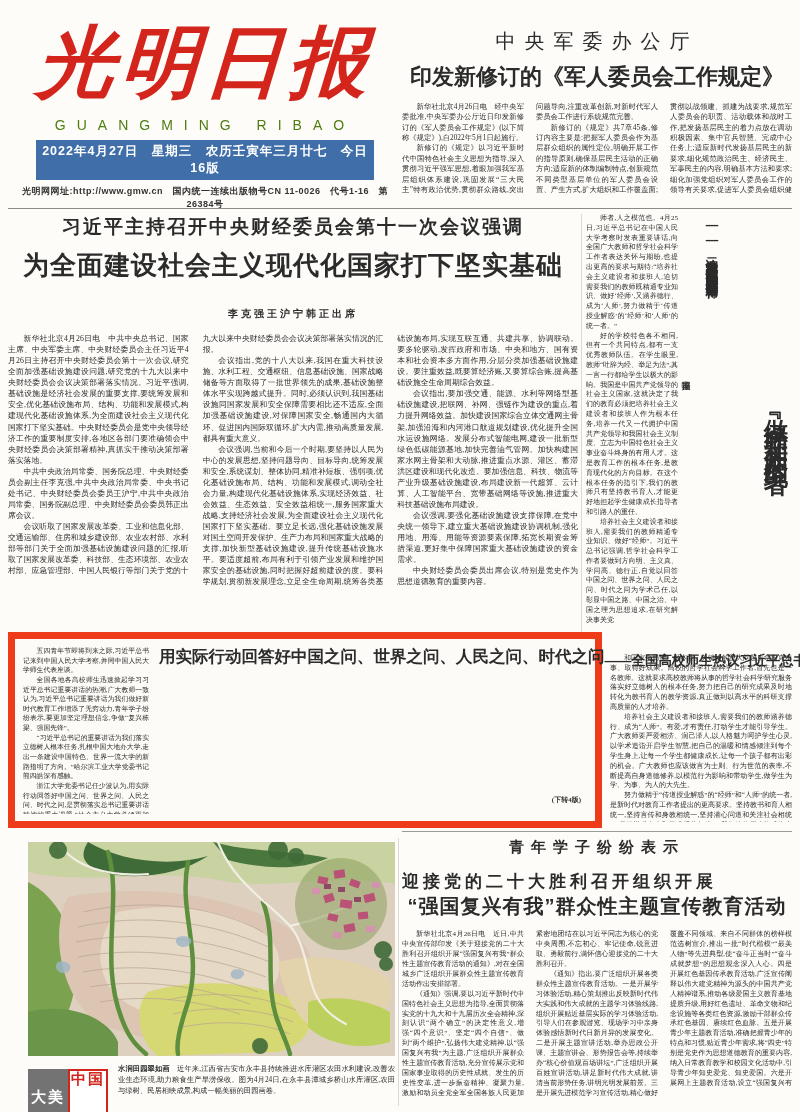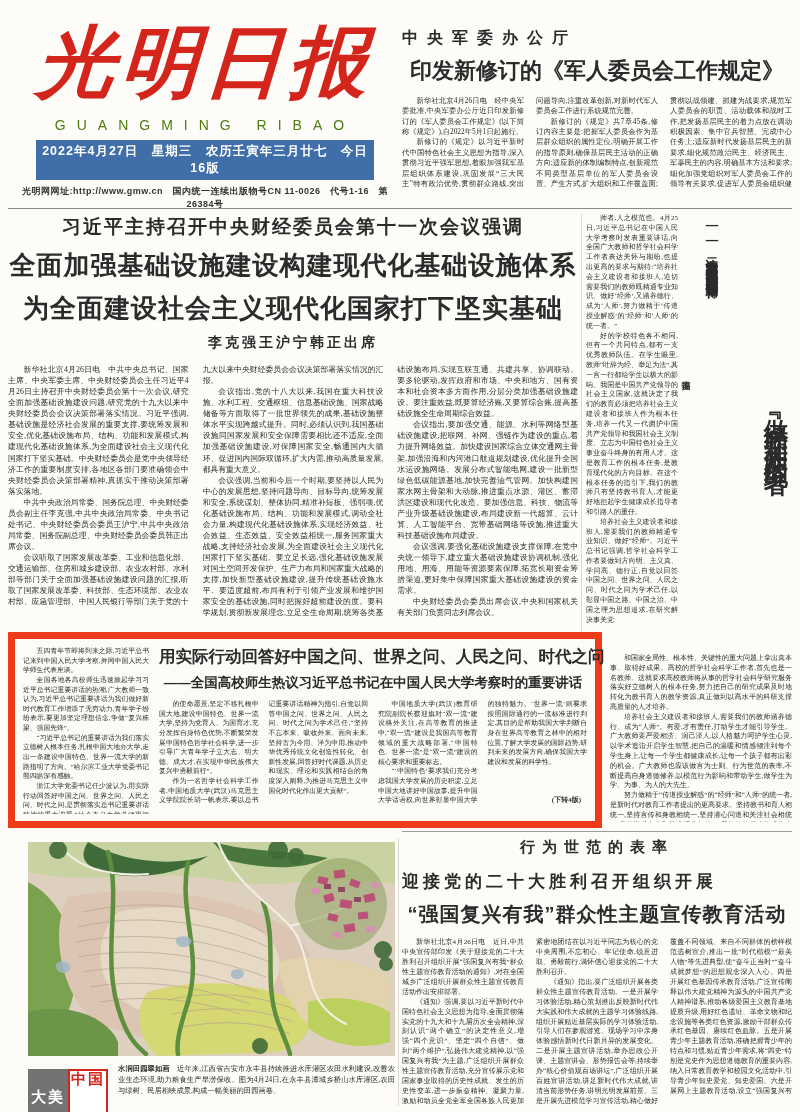--- a/index.html
+++ b/index.html
@@ -12,34 +12,34 @@
   
   #masthead{position:absolute;left:14px;top:10px;width:382px;height:196px;text-align:center;}
   #masthead-title{font-size:78px;line-height:1.35;font-weight:bold;font-style:italic;color:#d3251c;
                   letter-spacing:6px;transform:skewX(-3deg);white-space:nowrap;}
   #masthead-pinyin{font-size:14px;letter-spacing:11px;color:#4d7c0f;margin-top:2px;}
   #date-bar{width:338px;margin:7px auto 0;background:#3f6ea9;color:#fff;font-size:12.5px;
             font-weight:bold;padding:3px 0;letter-spacing:1px;}
   #pub-line{font-size:9px;font-weight:bold;color:#333;margin-top:5px;letter-spacing:.5px;}
 
   #article-military{position:absolute;left:402px;top:28px;width:390px;height:178px;}
-  #article-military .kicker{font-size:16px;font-weight:bold;letter-spacing:9px;}
+  #article-military .kicker{font-size:20px;font-weight:normal;letter-spacing:9px;text-align:center;}
   #article-military .headline{font-size:22px;font-weight:bold;text-align:center;margin-top:7px;white-space:nowrap;}
   #article-military .cols{margin-top:10px;height:96px;column-count:3;column-gap:12px;
                           font-size:7.3px;line-height:1.42;overflow:hidden;}
 
   .hr{position:absolute;background:#8a8a88;height:1px;}
   .vr{position:absolute;background:#dcd9d3;width:1px;}
 
   
   #main-article{position:absolute;left:8px;top:214px;width:570px;height:416px;}
   #main-article .kicker{font-size:19px;font-weight:bold;text-align:center;letter-spacing:2px;}
   #main-article .h1{font-size:26px;font-weight:bold;text-align:center;letter-spacing:1px;
                     margin-top:8px;white-space:nowrap;}
-  #main-article .byline{font-size:14px;font-weight:bold;text-align:center;margin-top:8px;letter-spacing:3px;}
+  #main-article .byline{font-size:10px;font-weight:bold;text-align:center;margin-top:24px;letter-spacing:3px;}
   #main-article .cols{margin-top:12px;height:272px;column-count:3;column-gap:14px;
                       font-size:7.8px;line-height:1.42;overflow:hidden;}
 
   
   #commentary{position:absolute;left:586px;top:214px;width:206px;height:612px;}
   #commentary .top{display:flex;height:428px;}
   #commentary .body-top{width:92px;font-size:7px;line-height:1.4;overflow:hidden;}
   #commentary .mid{position:relative;width:42px;}
   .vert{writing-mode:vertical-rl;text-orientation:upright;}
   #commentary .subtitle{position:absolute;right:0;top:4px;height:420px;font-size:12.5px;
@@ -48,21 +48,21 @@
   #commentary .title{width:72px;height:428px;font-size:24px;font-weight:bold;letter-spacing:4px;
                      margin-left:0;display:flex;justify-content:center;}
   #commentary .body-bottom{position:absolute;left:24px;top:440px;width:182px;height:168px;
                            font-size:7px;line-height:1.4;overflow:hidden;}
 
   
   #highlight-box{position:absolute;left:8px;top:632px;width:594px;height:196px;box-sizing:border-box;
                  border:7px solid #ee3c1b;background:#fcfbf7;}
   #highlight-box .inner{display:flex;height:100%;box-sizing:border-box;padding:7px 8px;gap:10px;}
   #highlight-box .col1{width:126px;font-size:6.8px;line-height:1.42;overflow:hidden;}
-  #highlight-box .right{flex:1;display:flex;flex-direction:column;min-width:0;}
+  #highlight-box .right{flex:1;display:flex;flex-direction:row;min-width:0;}
   #highlight-box .headline{font-size:16.5px;font-weight:bold;text-align:center;white-space:nowrap;}
   #highlight-box .subhead{font-size:13.5px;font-weight:bold;text-align:center;margin-top:6px;white-space:nowrap;}
   #highlight-box .cols{flex:1;margin-top:7px;column-count:4;column-gap:10px;
                        font-size:6.8px;line-height:1.42;overflow:hidden;}
   #highlight-box .cont{position:absolute;right:14px;bottom:16px;font-size:7px;font-weight:bold;background:#fcfbf7;}
 
   
   #photo-block{position:absolute;left:28px;top:842px;width:367px;height:214px;}
   #photo-block svg{display:block;}
   #caption-row{position:absolute;left:28px;top:1064px;width:367px;display:flex;gap:10px;}
@@ -70,21 +70,21 @@
   #badge .p1{background:#737373;color:#fff;padding:20px 3px;letter-spacing:2px;}
   #badge .p2{background:#fff;color:#d3251c;border:2px solid #d3251c;padding:0 1px;letter-spacing:2px;}
   #caption{flex:1;font-size:7.3px;line-height:1.5;}
   #caption .cap-title{font-weight:bold;}
   #caption .credit{text-align:right;font-weight:bold;margin-top:16px;}
 
   
   #article-cpd{position:absolute;left:402px;top:838px;width:390px;height:268px;}
   #article-cpd .kicker{font-size:15px;font-weight:bold;text-align:center;letter-spacing:7px;}
   #article-cpd .h1{font-size:17px;font-weight:bold;text-align:left;letter-spacing:4px;margin-top:13px;white-space:nowrap;}
-  #article-cpd .h2{font-size:20px;font-weight:bold;text-align:center;letter-spacing:1px;margin-top:8px;white-space:nowrap;}
+  #article-cpd .h2{font-size:20px;font-weight:bold;text-align:center;letter-spacing:1px;margin-top:0;white-space:nowrap;}
   #article-cpd .cols{margin-top:10px;height:172px;column-count:3;column-gap:12px;
                      font-size:7px;line-height:1.42;overflow:hidden;}
 </style>
 </head>
 <body>
 
 <div id="page">
 
   <div id="masthead">
     <div id="masthead-title">光明日报</div>
@@ -101,32 +101,31 @@
         <p class="jt">新修订的《规定》以习近平新时代中国特色社会主义思想为指导,深入贯彻习近平强军思想,着眼加强我军基层组织体系建设,巩固发展“三大民主”特有政治优势,贯彻群众路线,突出问题导向,注重改革创新,对新时代军人委员会工作进行系统规范完善。</p>
         <p class="jt">新修订的《规定》共7章45条,修订内容主要是:把握军人委员会作为基层群众组织的属性定位,明确开展工作的指导原则,确保基层民主活动的正确方向;适应新的体制编制特点,创新规范不同类型基层单位的军人委员会设置、产生方式,扩大组织和工作覆盖面;贯彻以战领建、抓建为战要求,规范军人委员会的职责、活动载体和战时工作,把发扬基层民主的着力点放在调动积极因素、集中官兵智慧、完成中心任务上;适应新时代发扬基层民主的新要求,细化规范政治民主、经济民主、军事民主的内容,明确基本方法和要求;细化加强党组织对军人委员会工作的领导有关要求,促进军人委员会组织健全、制度落实、活动经常、作用明显。</p>
       </div>
   </div>
 
   <div class="hr" style="left:8px;top:208px;width:784px;"></div>
   <div class="vr" style="left:581px;top:214px;height:612px;"></div>
 
   <div id="main-article">
     <div class="kicker sans">习近平主持召开中央财经委员会第十一次会议强调</div>
-    <div class="h1 sans">全面加强基础设施建设构建现代化基础设施体系</div>
     <div class="h1 sans">为全面建设社会主义现代化国家打下坚实基础</div>
     <div class="byline">李克强王沪宁韩正出席</div>
     <div class="cols jt">
         <p class="jt">新华社北京4月26日电　中共中央总书记、国家主席、中央军委主席、中央财经委员会主任习近平4月26日主持召开中央财经委员会第十一次会议,研究全面加强基础设施建设问题,研究党的十九大以来中央财经委员会会议决策部署落实情况。习近平强调,基础设施是经济社会发展的重要支撑,要统筹发展和安全,优化基础设施布局、结构、功能和发展模式,构建现代化基础设施体系,为全面建设社会主义现代化国家打下坚实基础。中央财经委员会是党中央领导经济工作的重要制度安排,各地区各部门要准确领会中央财经委员会决策部署精神,真抓实干推动决策部署落实落地。</p>
         <p class="jt">中共中央政治局常委、国务院总理、中央财经委员会副主任李克强,中共中央政治局常委、中央书记处书记、中央财经委员会委员王沪宁,中共中央政治局常委、国务院副总理、中央财经委员会委员韩正出席会议。</p>
         <p class="jt">会议听取了国家发展改革委、工业和信息化部、交通运输部、住房和城乡建设部、农业农村部、水利部等部门关于全面加强基础设施建设问题的汇报,听取了国家发展改革委、科技部、生态环境部、农业农村部、应急管理部、中国人民银行等部门关于党的十九大以来中央财经委员会会议决策部署落实情况的汇报。</p>
         <p class="jt">会议指出,党的十八大以来,我国在重大科技设施、水利工程、交通枢纽、信息基础设施、国家战略储备等方面取得了一批世界领先的成果,基础设施整体水平实现跨越式提升。同时,必须认识到,我国基础设施同国家发展和安全保障需要相比还不适应,全面加强基础设施建设,对保障国家安全,畅通国内大循环、促进国内国际双循环,扩大内需,推动高质量发展,都具有重大意义。</p>
         <p class="jt">会议强调,当前和今后一个时期,要坚持以人民为中心的发展思想,坚持问题导向、目标导向,统筹发展和安全,系统谋划、整体协同,精准补短板、强弱项,优化基础设施布局、结构、功能和发展模式,调动全社会力量,构建现代化基础设施体系,实现经济效益、社会效益、生态效益、安全效益相统一,服务国家重大战略,支持经济社会发展,为全面建设社会主义现代化国家打下坚实基础。要立足长远,强化基础设施发展对国土空间开发保护、生产力布局和国家重大战略的支撑,加快新型基础设施建设,提升传统基础设施水平。要适度超前,布局有利于引领产业发展和维护国家安全的基础设施,同时把握好超前建设的度。要科学规划,贯彻新发展理念,立足全生命周期,统筹各类基础设施布局,实现互联互通、共建共享、协调联动。要多轮驱动,发挥政府和市场、中央和地方、国有资本和社会资本多方面作用,分层分类加强基础设施建设。要注重效益,既要算经济账,又要算综合账,提高基础设施全生命周期综合效益。</p>
         <p class="jt">会议指出,要加强交通、能源、水利等网络型基础设施建设,把联网、补网、强链作为建设的重点,着力提升网络效益。加快建设国家综合立体交通网主骨架,加强沿海和内河港口航道规划建设,优化提升全国水运设施网络。发展分布式智能电网,建设一批新型绿色低碳能源基地,加快完善油气管网。加快构建国家水网主骨架和大动脉,推进重点水源、灌区、蓄滞洪区建设和现代化改造。要加强信息、科技、物流等产业升级基础设施建设,布局建设新一代超算、云计算、人工智能平台、宽带基础网络等设施,推进重大科技基础设施布局建设。</p>
         <p class="jt">会议强调,要强化基础设施建设支撑保障,在党中央统一领导下,建立重大基础设施建设协调机制,强化用地、用海、用能等资源要素保障,拓宽长期资金筹措渠道,更好集中保障国家重大基础设施建设的资金需求。</p>
-        <p class="jt">中央财经委员会委员出席会议,中央和国家机关有关部门负责同志列席会议。</p>
+        <p class="jt">中央财经委员会委员出席会议,特别是党史作为思想道德教育的重要内容。</p>
       </div>
   </div>
 
   <div id="commentary">
     <div class="top">
       <div class="body-top jt">
           <p class="jt">师者,人之模范也。4月25日,习近平总书记在中国人民大学考察时发表重要讲话,向全国广大教师和哲学社会科学工作者表达关怀与期盼,也提出更高的要求与期待:“培养社会主义建设者和接班人,迫切需要我们的教师既精通专业知识、做好‘经师’,又涵养德行、成为‘人师’,努力做精于‘传道授业解惑’的‘经师’和‘人师’的统一者。”</p>
           <p class="jt">好的学校特色各不相同,但有一个共同特点,都有一支优秀教师队伍。在学生眼里,教师“吐辞为经、举足为法”,其一言一行都给学生以极大的影响。我国是中国共产党领导的社会主义国家,这就决定了我们的教育必须把培养社会主义建设者和接班人作为根本任务,培养一代又一代拥护中国共产党领导和我国社会主义制度、立志为中国特色社会主义事业奋斗终身的有用人才。这是教育工作的根本任务,是教育现代化的方向目标。在这个根本任务的指引下,我们的教师只有坚持教书育人,才能更好地担起学生健康成长指导者和引路人的重任。</p>
           <p class="jt">培养社会主义建设者和接班人,需要我们的教师精通专业知识、做好“经师”。习近平总书记强调,哲学社会科学工作者要做到方向明、主义真、学问高、德行正,自觉以回答中国之问、世界之问、人民之问、时代之问为学术己任,以彰显中国之路、中国之治、中国之理为思想追求,在研究解决事关党</p>
         </div>
@@ -250,21 +249,21 @@
     <div id="caption" class="jt">
       <span class="cap-title">水润田园翠如画　</span><span>近年来,江西省吉安市永丰县持续推进水库灌区农田水利建设,改善农业生态环境,助力粮食生产旱涝保收。图为4月24日,在永丰县潭城乡桥山水库灌区,农田与绿树、民居相映成景,构成一幅美丽的田园画卷。</span>
       <div class="credit">刘浩军摄/光明图片</div>
     </div>
   </div>
 
   <div class="hr" style="left:402px;top:831px;width:390px;background:#9a9a98;"></div>
   <div class="vr" style="left:398px;top:838px;height:268px;"></div>
 
   <div id="article-cpd">
-    <div class="kicker sans">行为世范的表率</div>
+    <div class="kicker sans">青年学子纷纷表示</div>
     <div class="h1 sans">迎接党的二十大胜利召开组织开展</div>
     <div class="h2 sans">“强国复兴有我”群众性主题宣传教育活动</div>
     <div class="cols jt">
         <p class="jt">新华社北京4月26日电　近日,中共中央宣传部印发《关于迎接党的二十大胜利召开组织开展“强国复兴有我”群众性主题宣传教育活动的通知》,对在全国城乡广泛组织开展群众性主题宣传教育活动作出安排部署。</p>
         <p class="jt">《通知》强调,要以习近平新时代中国特色社会主义思想为指导,全面贯彻落实党的十九大和十九届历次全会精神,深刻认识“两个确立”的决定性意义,增强“四个意识”、坚定“四个自信”、做到“两个维护”,弘扬伟大建党精神,以“强国复兴有我”为主题,广泛组织开展群众性主题宣传教育活动,充分宣传展示党和国家事业取得的历史性成就、发生的历史性变革,进一步振奋精神、凝聚力量,激励和动员全党全军全国各族人民更加紧密地团结在以习近平同志为核心的党中央周围,不忘初心、牢记使命,锐意进取、勇毅前行,满怀信心迎接党的二十大胜利召开。</p>
         <p class="jt">《通知》指出,要广泛组织开展各类群众性主题宣传教育活动。一是开展学习体验活动,精心策划推出反映新时代伟大实践和伟大成就的主题学习体验线路,组织开展贴近基层实际的学习体验活动,引导人们在参观游览、现场学习中亲身体验感悟新时代日新月异的发展变化。二是开展主题宣讲活动,举办思政公开课、主题宣讲会、形势报告会等,持续举办“核心价值观百场讲坛”,广泛组织开展百姓宣讲活动,讲足新时代伟大成就,讲清当前形势任务,讲明光明发展前景。三是开展先进模范学习宣传活动,精心做好覆盖不同领域、来自不同群体的榜样模范选树宣介,推出一批“时代楷模”“最美人物”等先进典型,使“奋斗正当时”“奋斗成就梦想”的思想观念深入人心。四是开展红色基因传承教育活动,广泛宣传阐释以伟大建党精神为源头的中国共产党人精神谱系,推动各级爱国主义教育基地提质升级,用好红色遗址、革命文物和纪念设施等各类红色资源,激励干部群众传承红色基因、赓续红色血脉。五是开展青少年主题教育活动,准确把握青少年的特点和习惯,贴近青少年需求,将“四史”特别是党史作为思想道德教育的重要内容,纳入日常教育教学和校园文化活动中,引导青少年知史爱党、知史爱国。六是开展网上主题教育活动,设立“强国复兴有我”专题网页,进行网上宣讲、视频展播、访谈交流、人物报道等。(下转4版)</p>
       </div>
   </div>
 
 </div>

